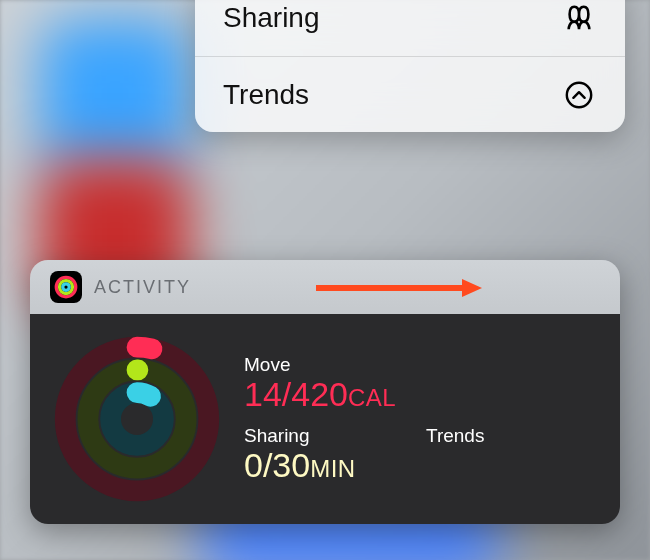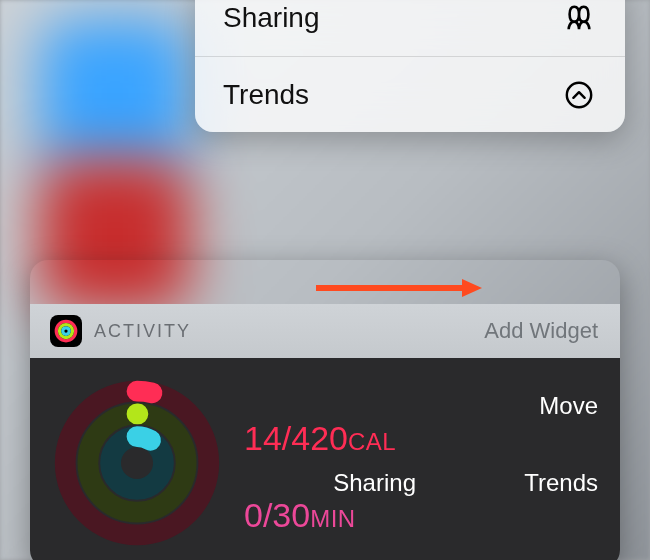--- a/index.html
+++ b/index.html
@@ -51,21 +51,20 @@
     overflow: hidden;
     box-shadow: 0 8px 30px rgba(0,0,0,0.35);
   }
   .widget-header {
     height: 54px;
     background: linear-gradient(#cfd3d7, #c5c9cd);
     display: flex; align-items: center;
     padding: 0 20px;
     gap: 12px;
     position: relative;
-    margin-top: 44px;
   }
   .activity-icon {
     width: 32px; height: 32px;
     border-radius: 8px;
     background: #000;
     display: flex; align-items: center; justify-content: center;
     position: relative;
   }
   .widget-title {
     font-size: 18px;
@@ -94,25 +93,25 @@
   .metrics {
     flex: 1;
     display: grid;
     grid-template-columns: 1fr 1fr;
     grid-template-rows: auto auto;
     column-gap: 10px;
     row-gap: 12px;
     align-content: center;
   }
   .metric-move { grid-column: 1 / span 2; }
-  .m-label { color: #fff; font-size: 24px; font-weight: 400; text-align: right; }
+  .m-label { color: #fff; font-size: 19px; font-weight: 400; }
   .m-value { font-size: 34px; font-weight: 400; line-height: 1.1; }
   .m-unit { font-size: 24px; text-transform: uppercase; letter-spacing: 0.5px; }
   .c-move { color: #ff2d55; }
-  .c-exercise { color: #ec4899; }
+  .c-exercise { color: #fef9c3; }
   .c-stand { color: #3ad0e6; }
 
   
   .arrow {
     position: absolute;
     left: 314px; top: 278px;
     width: 170px; height: 20px;
     pointer-events: none;
   }
 </style>
@@ -151,21 +150,20 @@
 <div class="widget">
   <div class="widget-header">
     <div class="activity-icon">
       <svg viewBox="0 0 32 32" width="26" height="26">
         <circle cx="16" cy="16" r="12" fill="none" stroke="#ff2d55" stroke-width="4"></circle>
         <circle cx="16" cy="16" r="8" fill="none" stroke="#b3e61a" stroke-width="4"></circle>
         <circle cx="16" cy="16" r="4" fill="none" stroke="#3ad0e6" stroke-width="4"></circle>
       </svg>
     </div>
     <span class="widget-title">ACTIVITY</span>
-    <button class="add-widget">Add Widget</button>
   </div>
   <div class="widget-body">
     <div class="rings-wrap">
       <svg viewBox="0 0 180 180" width="170" height="170">
 
         <circle cx="90" cy="90" r="76" fill="none" stroke="#4a1722" stroke-width="22"></circle>
         <circle cx="90" cy="90" r="52" fill="none" stroke="#2e3a14" stroke-width="22"></circle>
         <circle cx="90" cy="90" r="28" fill="none" stroke="#133a42" stroke-width="22"></circle>
 
         <g transform="rotate(-90 90 90)">

